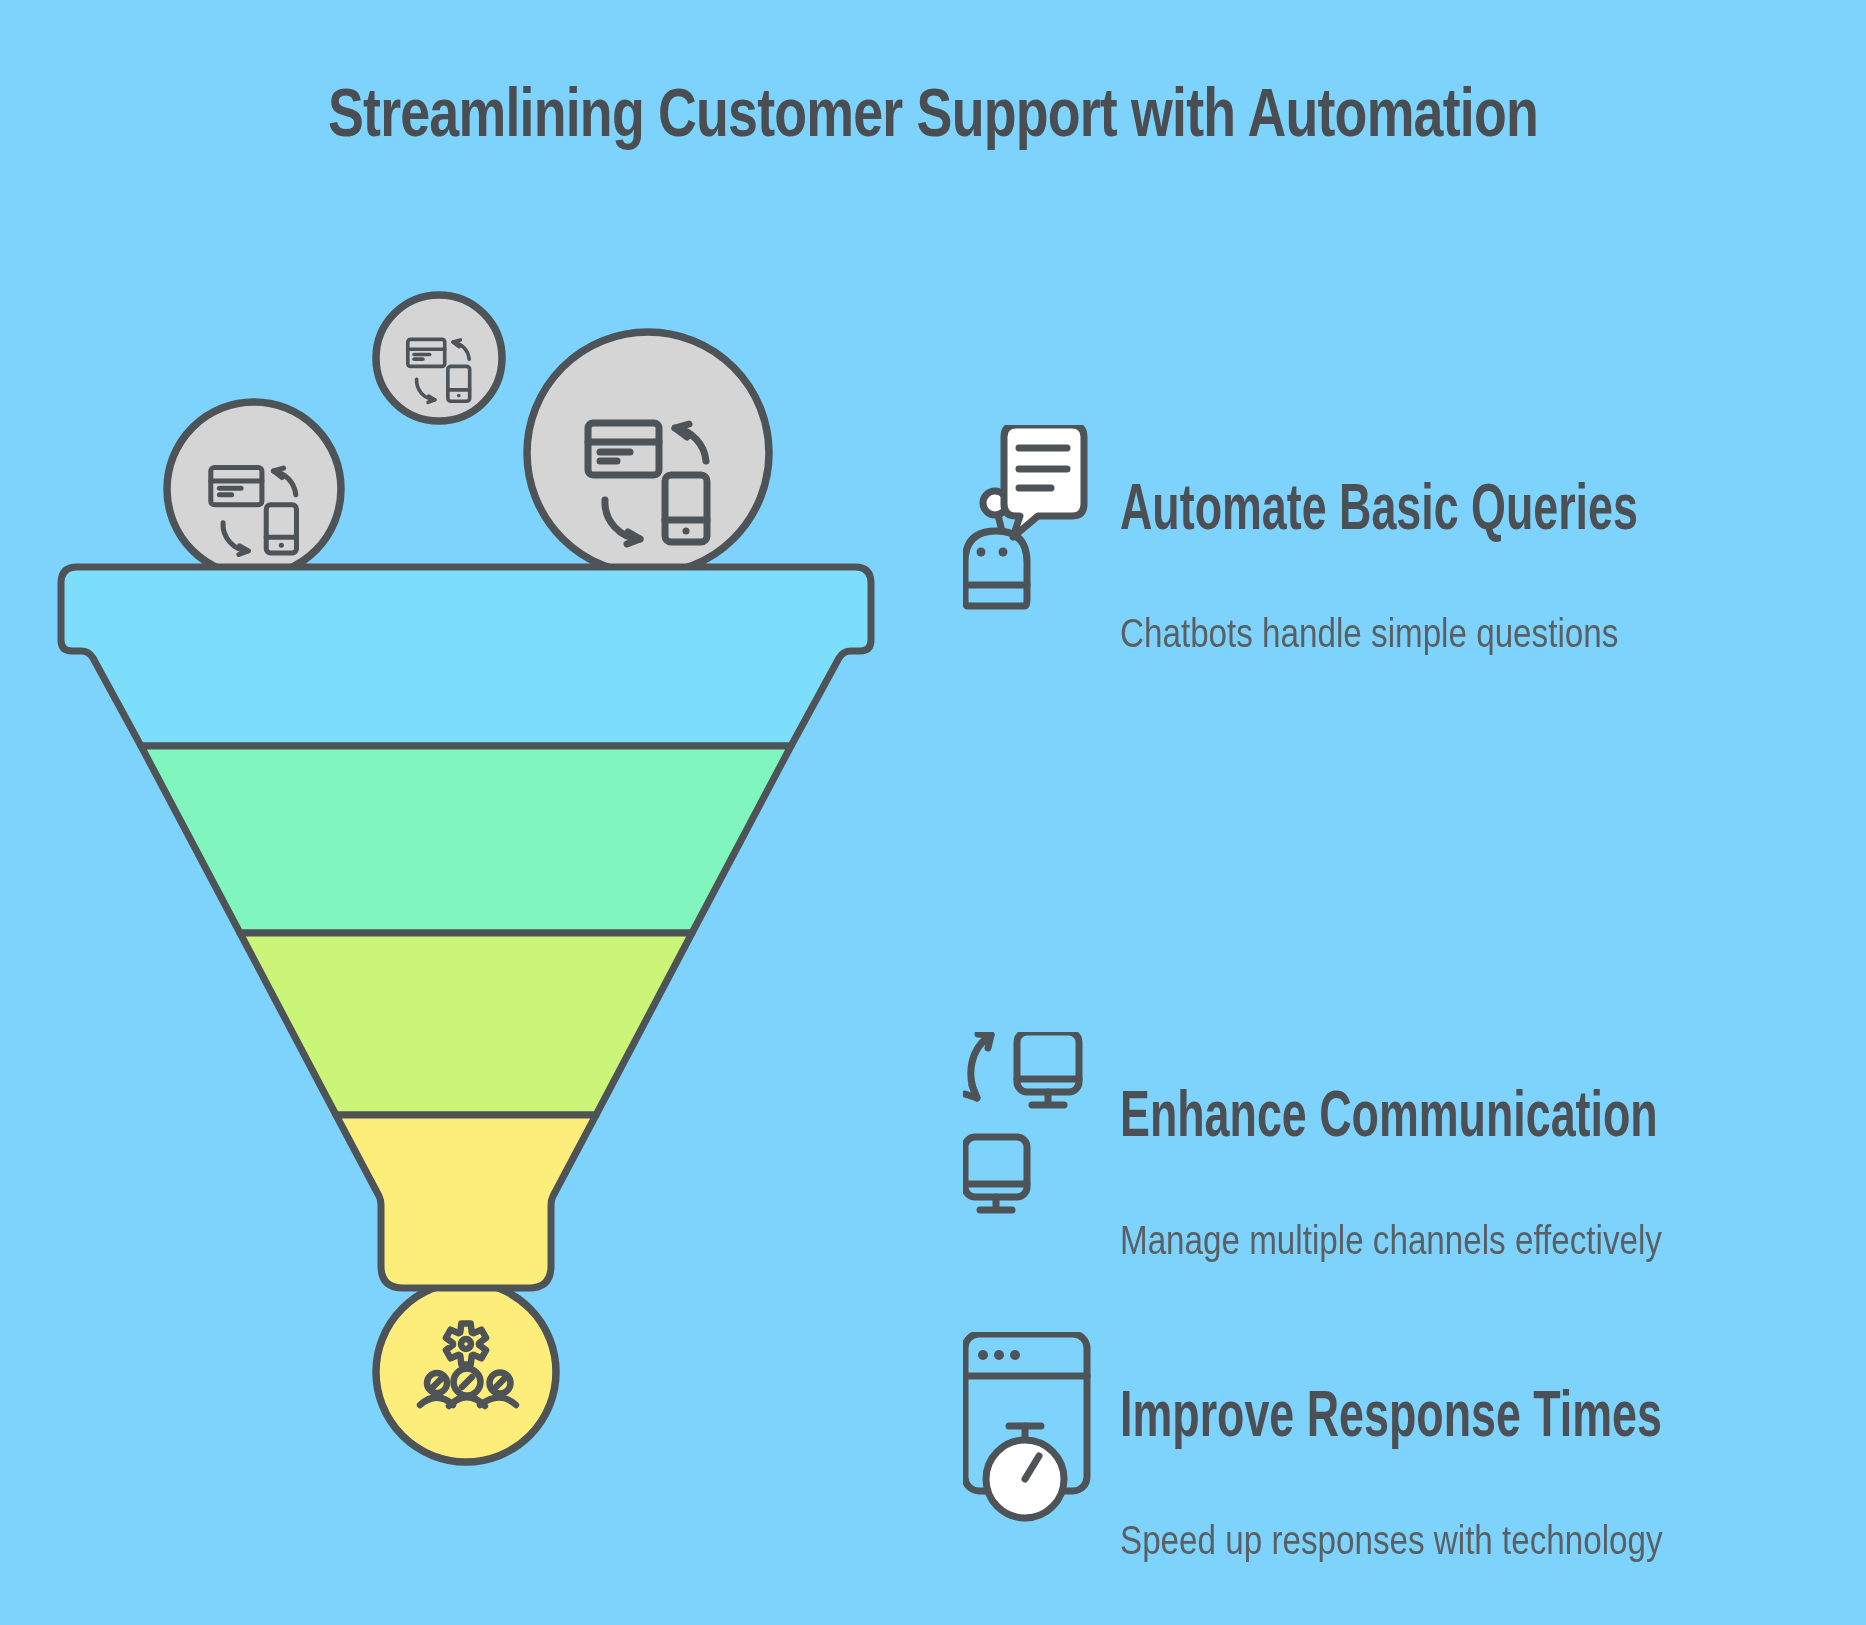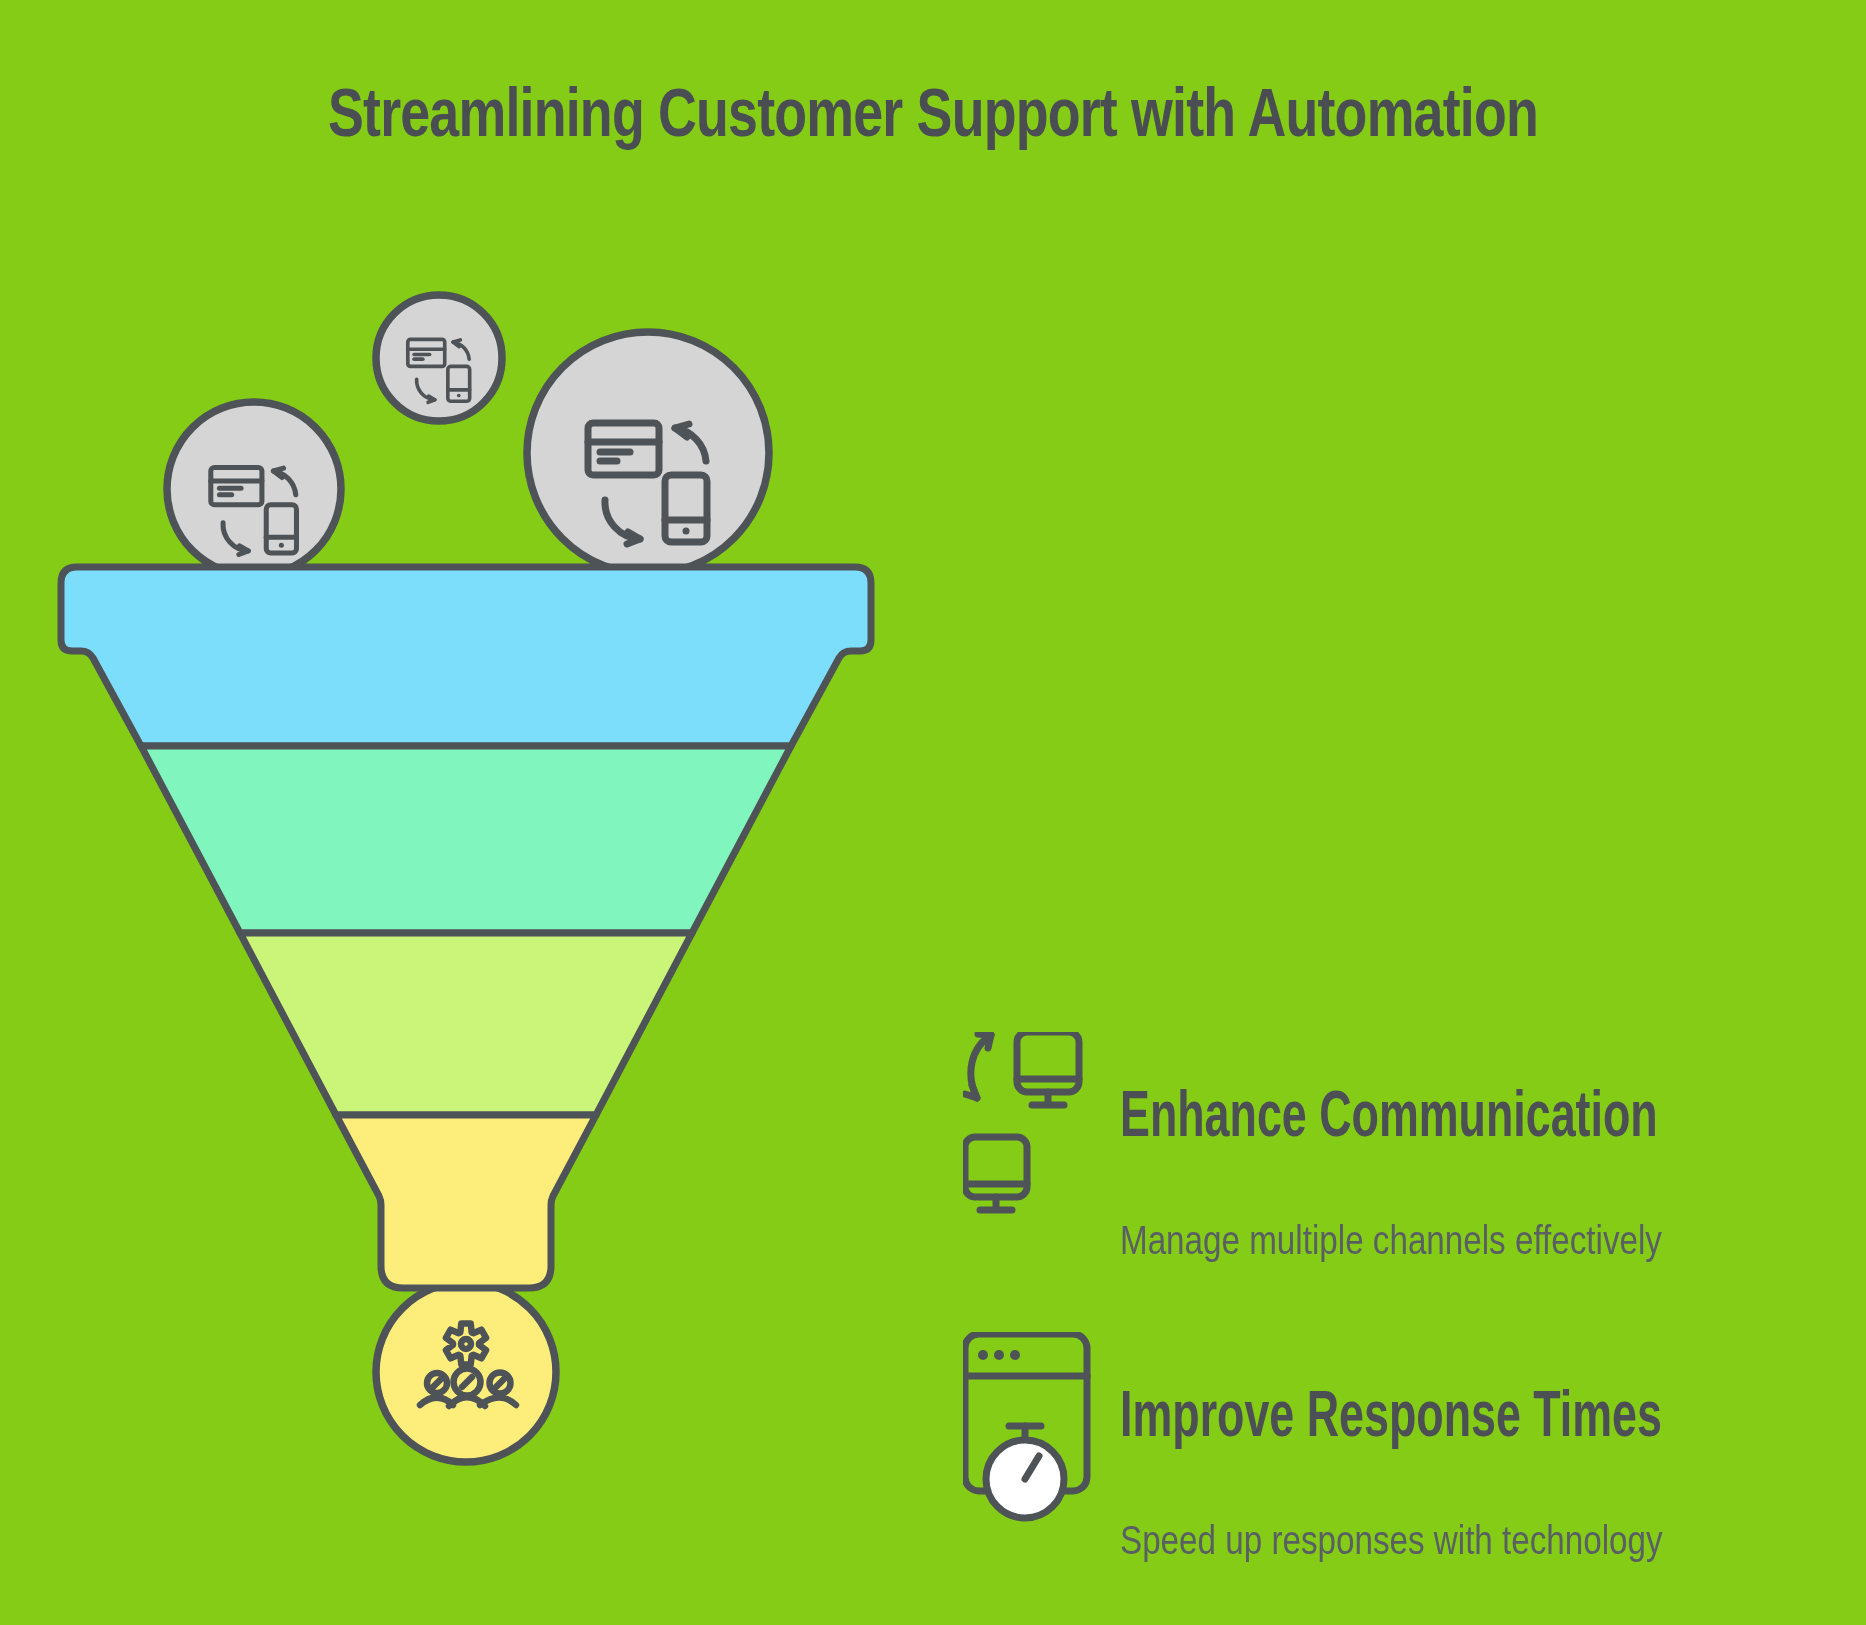--- a/index.html
+++ b/index.html
@@ -1,19 +1,19 @@
 <!DOCTYPE html>
 <html><head>
 <meta charset="utf-8">
 <style>
   html,body{margin:0;padding:0;background:#ffffff;}
   .canvas{
     position:relative;
     width:1866px;height:1625px;
-    background:#84cc16;
+    background:#7dd3fc;
     font-family:"Liberation Sans","DejaVu Sans",sans-serif;
     overflow:hidden;
   }
   .main-title{
     position:absolute;left:0;right:0;top:78px;
     text-align:center;white-space:nowrap;
     font-size:68px;font-weight:bold;color:#4a4e53;
     letter-spacing:-1px;
     transform:scaleX(0.79);transform-origin:center top;
     line-height:1;
@@ -91,20 +91,36 @@
         <circle cx="1" cy="8" r="13.5" fill="#fdee7c"></circle>
         <circle cx="34" cy="9" r="10.5" fill="#fdee7c"></circle>
         <line x1="-33" y1="13" x2="-25" y2="5"></line>
         <line x1="-4" y1="13" x2="6" y2="3"></line>
         <line x1="30" y1="13" x2="38" y2="5"></line>
         <path d="M -46 31 Q -29 16 -13 31 M -17 32 Q 1 14 19 32 M 14 31 Q 34 16 50 31"></path>
       </g>
     </g>
   </svg>
 
+  <div class="item" id="item1">
+    <svg class="icon" width="130" height="200" viewBox="0 0 130 200" stroke="#4e5357" stroke-width="7" fill="none" stroke-linecap="round" stroke-linejoin="round">
+      <path d="M 4 181 Q 2 181 2 174 V 137 Q 2 106 33 106 Q 64 106 64 137 V 174 Q 64 181 62 181 Z"></path>
+      <line x1="2" y1="160" x2="64" y2="160"></line>
+      <circle cx="18" cy="127" r="4.5" fill="#4e5357" stroke="none"></circle>
+      <circle cx="40" cy="127" r="4.5" fill="#4e5357" stroke="none"></circle>
+      <circle cx="32" cy="78" r="12" fill="#ffffff"></circle>
+      <line x1="35" y1="90" x2="39" y2="106"></line>
+      <path d="M 53 0 H 109 Q 121 0 121 12 V 79 Q 121 91 109 91 H 75 L 50 112 L 57 91 H 53 Q 41 91 41 79 V 12 Q 41 0 53 0 Z" fill="#ffffff"></path>
+      <line x1="56" y1="23" x2="104" y2="23"></line>
+      <line x1="56" y1="44" x2="104" y2="44"></line>
+      <line x1="56" y1="63" x2="88" y2="63"></line>
+    </svg>
+    <div class="ititle">Automate Basic Queries</div>
+    <div class="isub">Chatbots handle simple questions</div>
+  </div>
 
 
   <div class="item" id="item4">
     <svg class="icon" width="130" height="200" viewBox="0 0 130 200" stroke="#4e5357" stroke-width="7" fill="none" stroke-linecap="round" stroke-linejoin="round">
       <rect x="2" y="2" width="122" height="157" rx="14"></rect>
       <line x1="2" y1="44" x2="124" y2="44"></line>
       <circle cx="20" cy="23" r="5" fill="#4e5357" stroke="none"></circle>
       <circle cx="36" cy="23" r="5" fill="#4e5357" stroke="none"></circle>
       <circle cx="52" cy="23" r="5" fill="#4e5357" stroke="none"></circle>
       <line x1="46" y1="94" x2="78" y2="94"></line>

